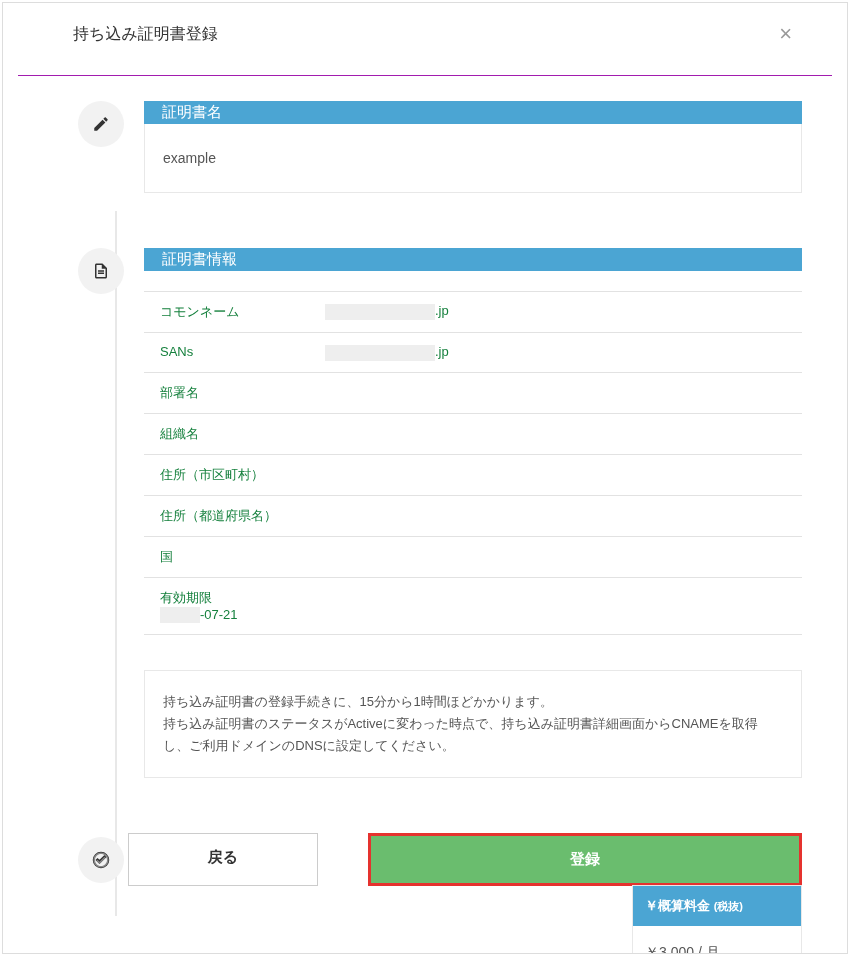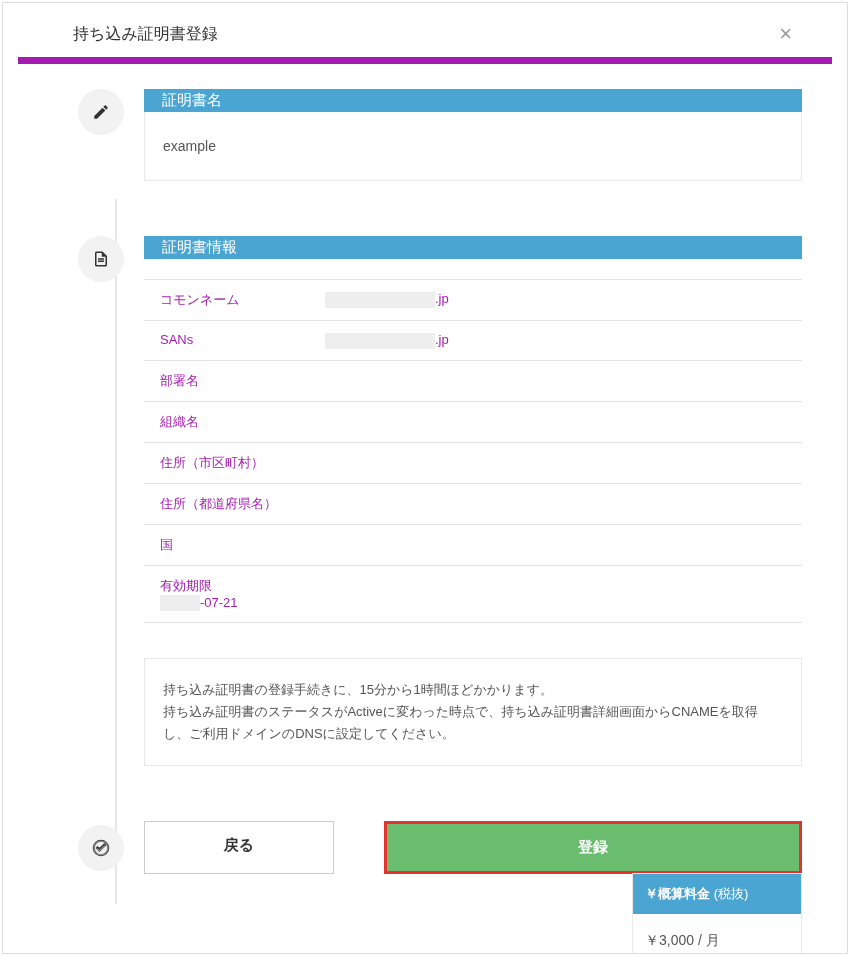--- a/index.html
+++ b/index.html
@@ -15,23 +15,23 @@
       position: relative;
     }
     .modal {
       border: 1px solid #ddd;
       width: 846px;
       height: 952px;
       margin: 2px;
       overflow: hidden;
     }
     .modal-header {
-      padding: 20px 40px 12px 55px;
+      padding: 20px 40px 30px 55px;
       margin: 0 15px;
-      border-bottom: 7px solid #a21caf;
+      border-bottom: 1px solid #a21caf;
       display: flex;
       justify-content: space-between;
       align-items: center;
     }
     .modal-title {
       font-size: 16px;
       font-weight: 500;
       color: #333;
     }
     .close-btn {
@@ -100,21 +100,21 @@
     }
     .info-table {
       width: 100%;
       margin-top: 20px;
     }
     .info-row {
       display: flex;
       border-top: 1px solid #e2e2e2;
       padding: 11px 16px;
       font-size: 13px;
-      color: #a21caf;
+      color: #15803d;
     }
     .info-row:last-child {
       border-bottom: 1px solid #e2e2e2;
       flex-direction: column;
     }
     .info-label {
       width: 165px;
       flex-shrink: 0;
     }
     .info-value {
@@ -143,21 +143,21 @@
       margin-top: 35px;
       background: #fff;
     }
     .button-section {
       margin-top: 55px;
       display: flex;
       align-items: center;
     }
     .buttons-wrap {
       flex: 1;
-      margin-left: 20px;
+      margin-left: 4px;
       display: flex;
       gap: 0;
     }
     .btn {
       flex: 1;
       padding: 14px 0;
       font-size: 15px;
       font-weight: 600;
       text-align: center;
       cursor: pointer;
@@ -184,22 +184,22 @@
       background: #fff;
     }
     .pricing-header {
       background: #4ba5d3;
       color: #fff;
       padding: 11px 12px;
       font-size: 13px;
       font-weight: 600;
     }
     .pricing-header .tax {
-      font-size: 13px;
-      font-weight: 400;
+      font-size: 11px;
+      font-weight: 700;
     }
     .pricing-body {
       padding: 18px 12px;
       font-size: 14px;
       color: #555;
     }
     .section-2 {
       margin-top: 55px;
     }
   </style>

